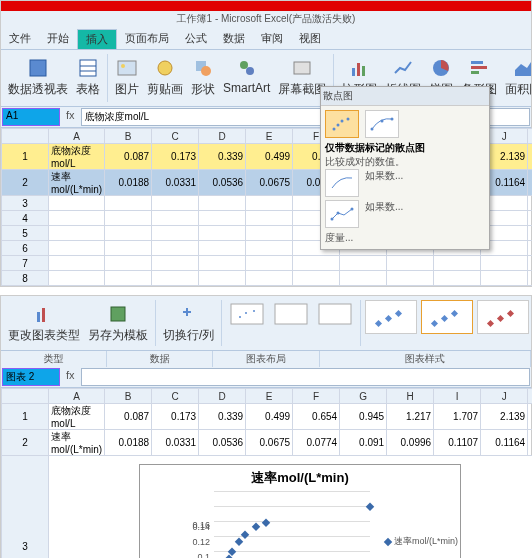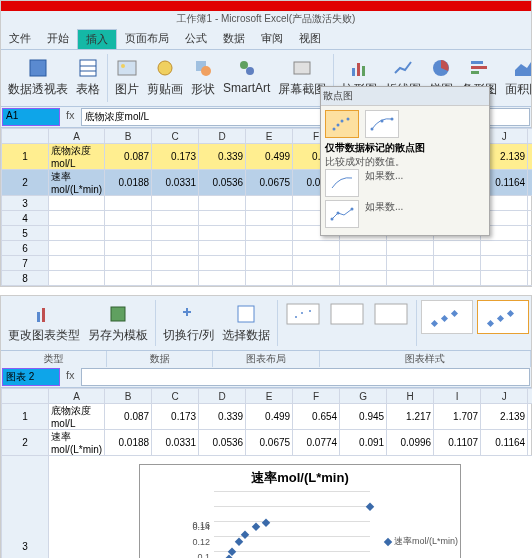--- a/index.html
+++ b/index.html
@@ -367,20 +367,21 @@
     <div class="thumb">
           <svg width="28" height="22">
             <polyline points="4,16 10,10 16,12 24,6" fill="none" stroke="#5a8ad0"></polyline>
             <circle cx="4" cy="16" r="1.5" fill="#5a8ad0"></circle>
             <circle cx="10" cy="10" r="1.5" fill="#5a8ad0"></circle>
             <circle cx="24" cy="6" r="1.5" fill="#5a8ad0"></circle>
           </svg>
         </div>
     <div class="desc">如果数...</div>
   </div>
+  <div class="desc">度量...</div>
 </div>
 </div>
 
 <div class="section">
 <div class="ribbon">
   <div class="rgroup">
     <div class="rbtn">
           <div class="ricon">
             <svg width="20" height="20">
               <rect x="3" y="8" width="3" height="10" fill="#5a8ad0"></rect>
@@ -399,28 +400,20 @@
         </div>
   </div>
   <div class="rgroup">
     <div class="rbtn">
           <div class="ricon">
             <svg width="20" height="20">
               <path d="M4 8 L12 8 M8 4 L8 12" stroke="#5a8ad0" stroke-width="2"></path>
             </svg>
           </div>
           <div class="rlabel">切换行/列</div>
-        </div>
-    <div class="rbtn">
-          <div class="ricon">
-            <svg width="20" height="20">
-              <rect x="2" y="2" width="16" height="16" fill="#fff" stroke="#5a8ad0"></rect>
-            </svg>
-          </div>
-          <div class="rlabel">选择数据</div>
         </div>
   </div>
   <div class="rgroup">
     <div class="rbtn">
           <div class="ricon" style="width:36px">
             <svg width="34" height="22">
               <rect x="1" y="1" width="32" height="20" fill="#fff" stroke="#aaa"></rect>
               <circle cx="10" cy="14" r="1" fill="#5a8ad0"></circle>
               <circle cx="16" cy="10" r="1" fill="#5a8ad0"></circle>
               <circle cx="24" cy="8" r="1" fill="#5a8ad0"></circle>

